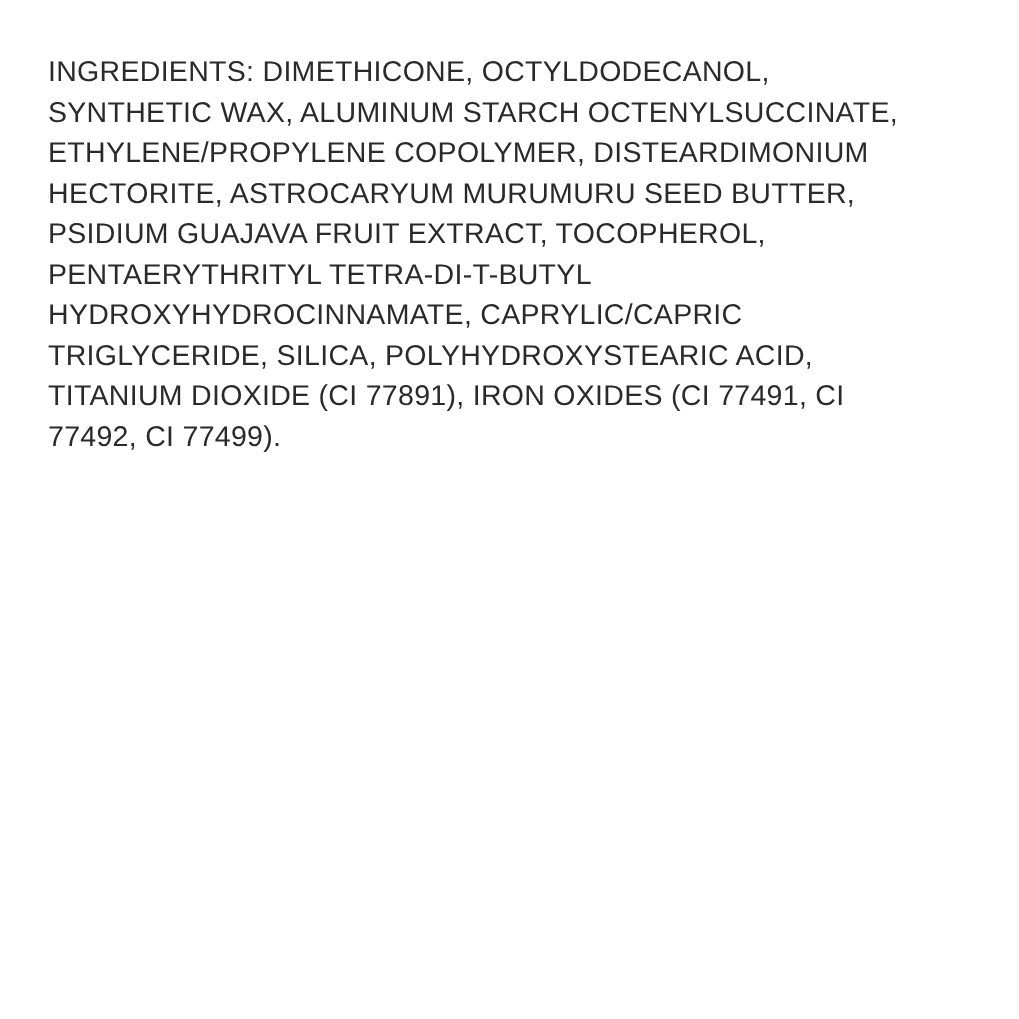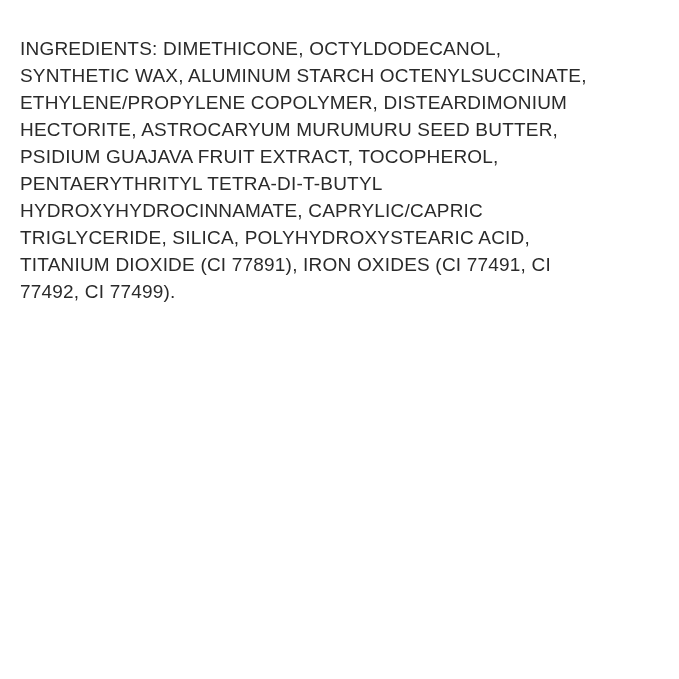--- a/index.html
+++ b/index.html
@@ -10,21 +10,21 @@
   .page {
     position: relative;
     width: 679px;
     height: 679px;
     background: #ffffff;
     overflow: hidden;
     font-family: "Liberation Sans", sans-serif;
   }
   .ingredients-block {
     position: absolute;
-    left: 20px;
+    left: 32px;
     top: 35px;
     width: 615px;
     font-size: 19px;
     line-height: 27px;
     letter-spacing: 0.2px;
     color: #2a2a2a;
     white-space: pre-line;
     text-align: left;
   }
 </style>

